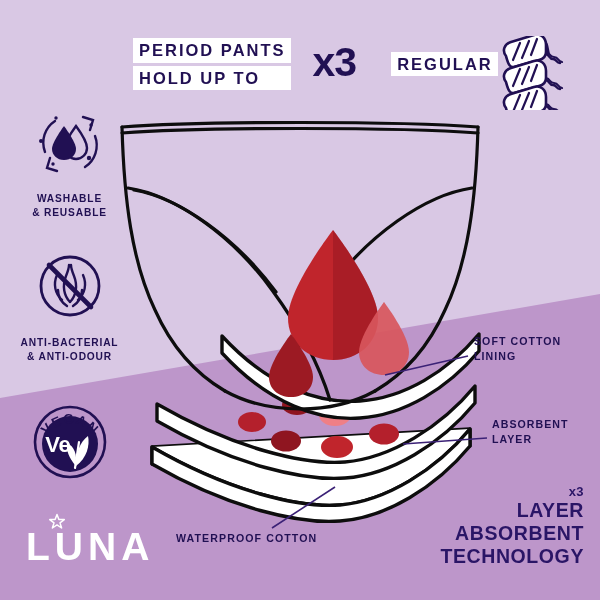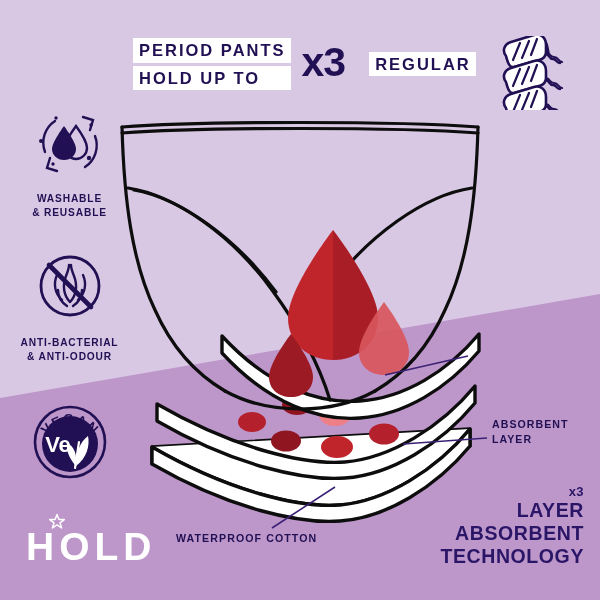--- a/index.html
+++ b/index.html
@@ -8,21 +8,21 @@
     font-family:"Liberation Sans", sans-serif;
     background:#d8c7e3;
   }
   #stage{position:relative;width:600px;height:600px;overflow:hidden;}
   #bg-top,#bg-bottom{position:absolute;inset:0;}
   #bg-top{background:#d9c8e4;}
   #bg-bottom{background:#bd96ca;clip-path:polygon(0 398px,600px 294px,600px 600px,0 600px);}
   .art{position:absolute;left:0;top:0;width:600px;height:600px;overflow:visible;}
 
   
-  .headline{position:absolute;left:133px;top:38px;display:flex;align-items:center;gap:7px;}
+  .headline{position:absolute;left:133px;top:38px;display:flex;align-items:center;gap:18px;}
   .hl-stack{display:flex;flex-direction:column;gap:3px;}
   .hl-box{
     background:#ffffff;color:#211053;
     font-size:16.5px;font-weight:bold;letter-spacing:2.0px;
     line-height:1;padding:4px 5px 4px 6px;white-space:nowrap;
   }
   .hl-x3{
     color:#211053;font-size:41px;font-weight:bold;line-height:1;
     letter-spacing:-1px;padding:0 6px 3px 4px;
   }
@@ -227,33 +227,37 @@
       <text x="30" y="54" font-family="Liberation Sans, sans-serif" font-size="22" font-weight="bold" fill="#ffffff" text-anchor="middle">Ve</text>
       <g fill="#ffffff">
         <path d="M48,68 C48,54 52,44 60,38 C62,47 59,60 48,68 Z"></path>
         <path d="M47,67 C41,60 38,52 39,45 C46,48 50,57 47,67 Z"></path>
         <path d="M48,55 C53,48 58,44 63,43 C61,50 56,55 48,55 Z" opacity="0"></path>
       </g>
       <line x1="47" y1="70" x2="51" y2="44" stroke="#ffffff" stroke-width="2.2" stroke-linecap="round"></line>
     </svg>
   </div>
 
+  <div class="callout" id="call-cotton">
+    <span>SOFT COTTON</span><br>
+    <span>LINING</span>
+  </div>
   <div class="callout" id="call-absorb">
     <span>ABSORBENT</span><br>
     <span>LAYER</span>
   </div>
   <div class="callout" id="call-water">WATERPROOF COTTON</div>
 
   <div id="tech">
     <span class="x3">x3</span>
     <span class="ln">LAYER</span>
     <span class="ln">ABSORBENT</span>
     <span class="ln">TECHNOLOGY</span>
   </div>
 
   <div id="logo">
     <svg class="star" width="18" height="18" viewBox="0 0 18 18">
       <path d="M9,1.5 L10.9,6.6 L16.3,6.6 L12,9.9 L13.6,15 L9,11.9 L4.4,15 L6,9.9 L1.7,6.6 L7.1,6.6 Z" fill="none" stroke="#ffffff" stroke-width="1.5" stroke-linejoin="round"></path>
     </svg>
-    <div class="word">HOLD</div>
+    <div class="word">LUNA</div>
   </div>
 
 </div>
 
 </body></html>

